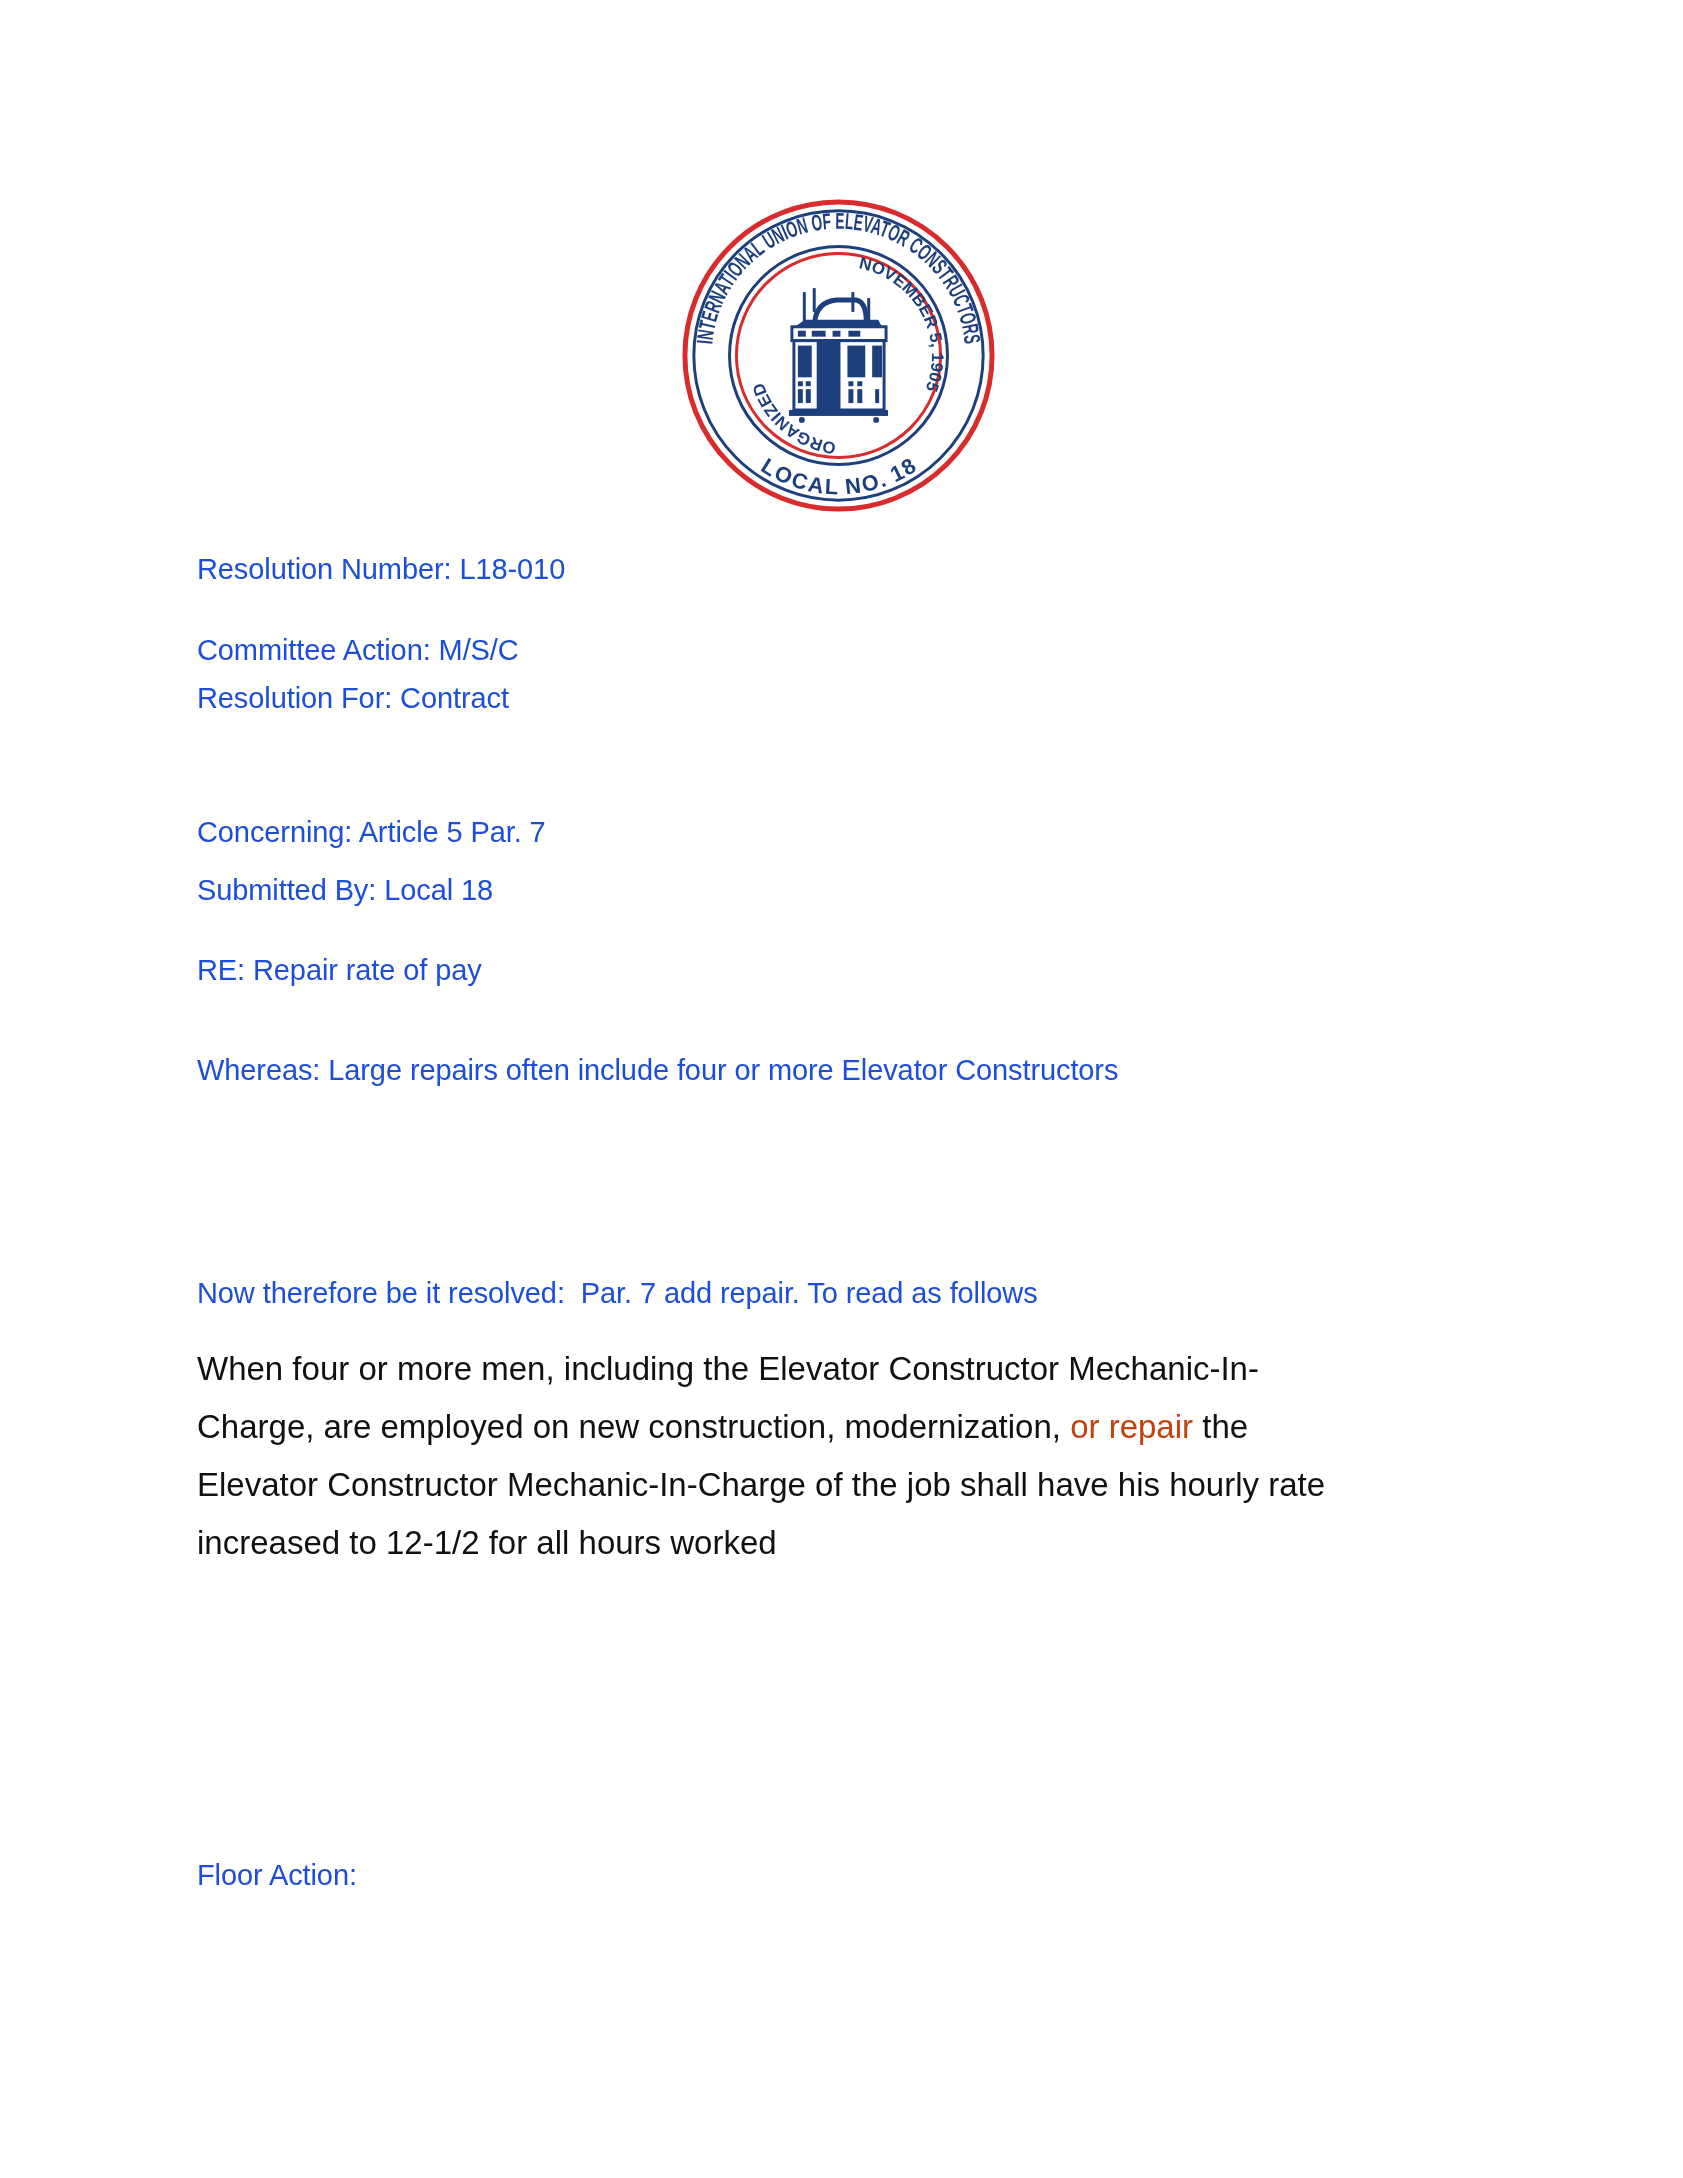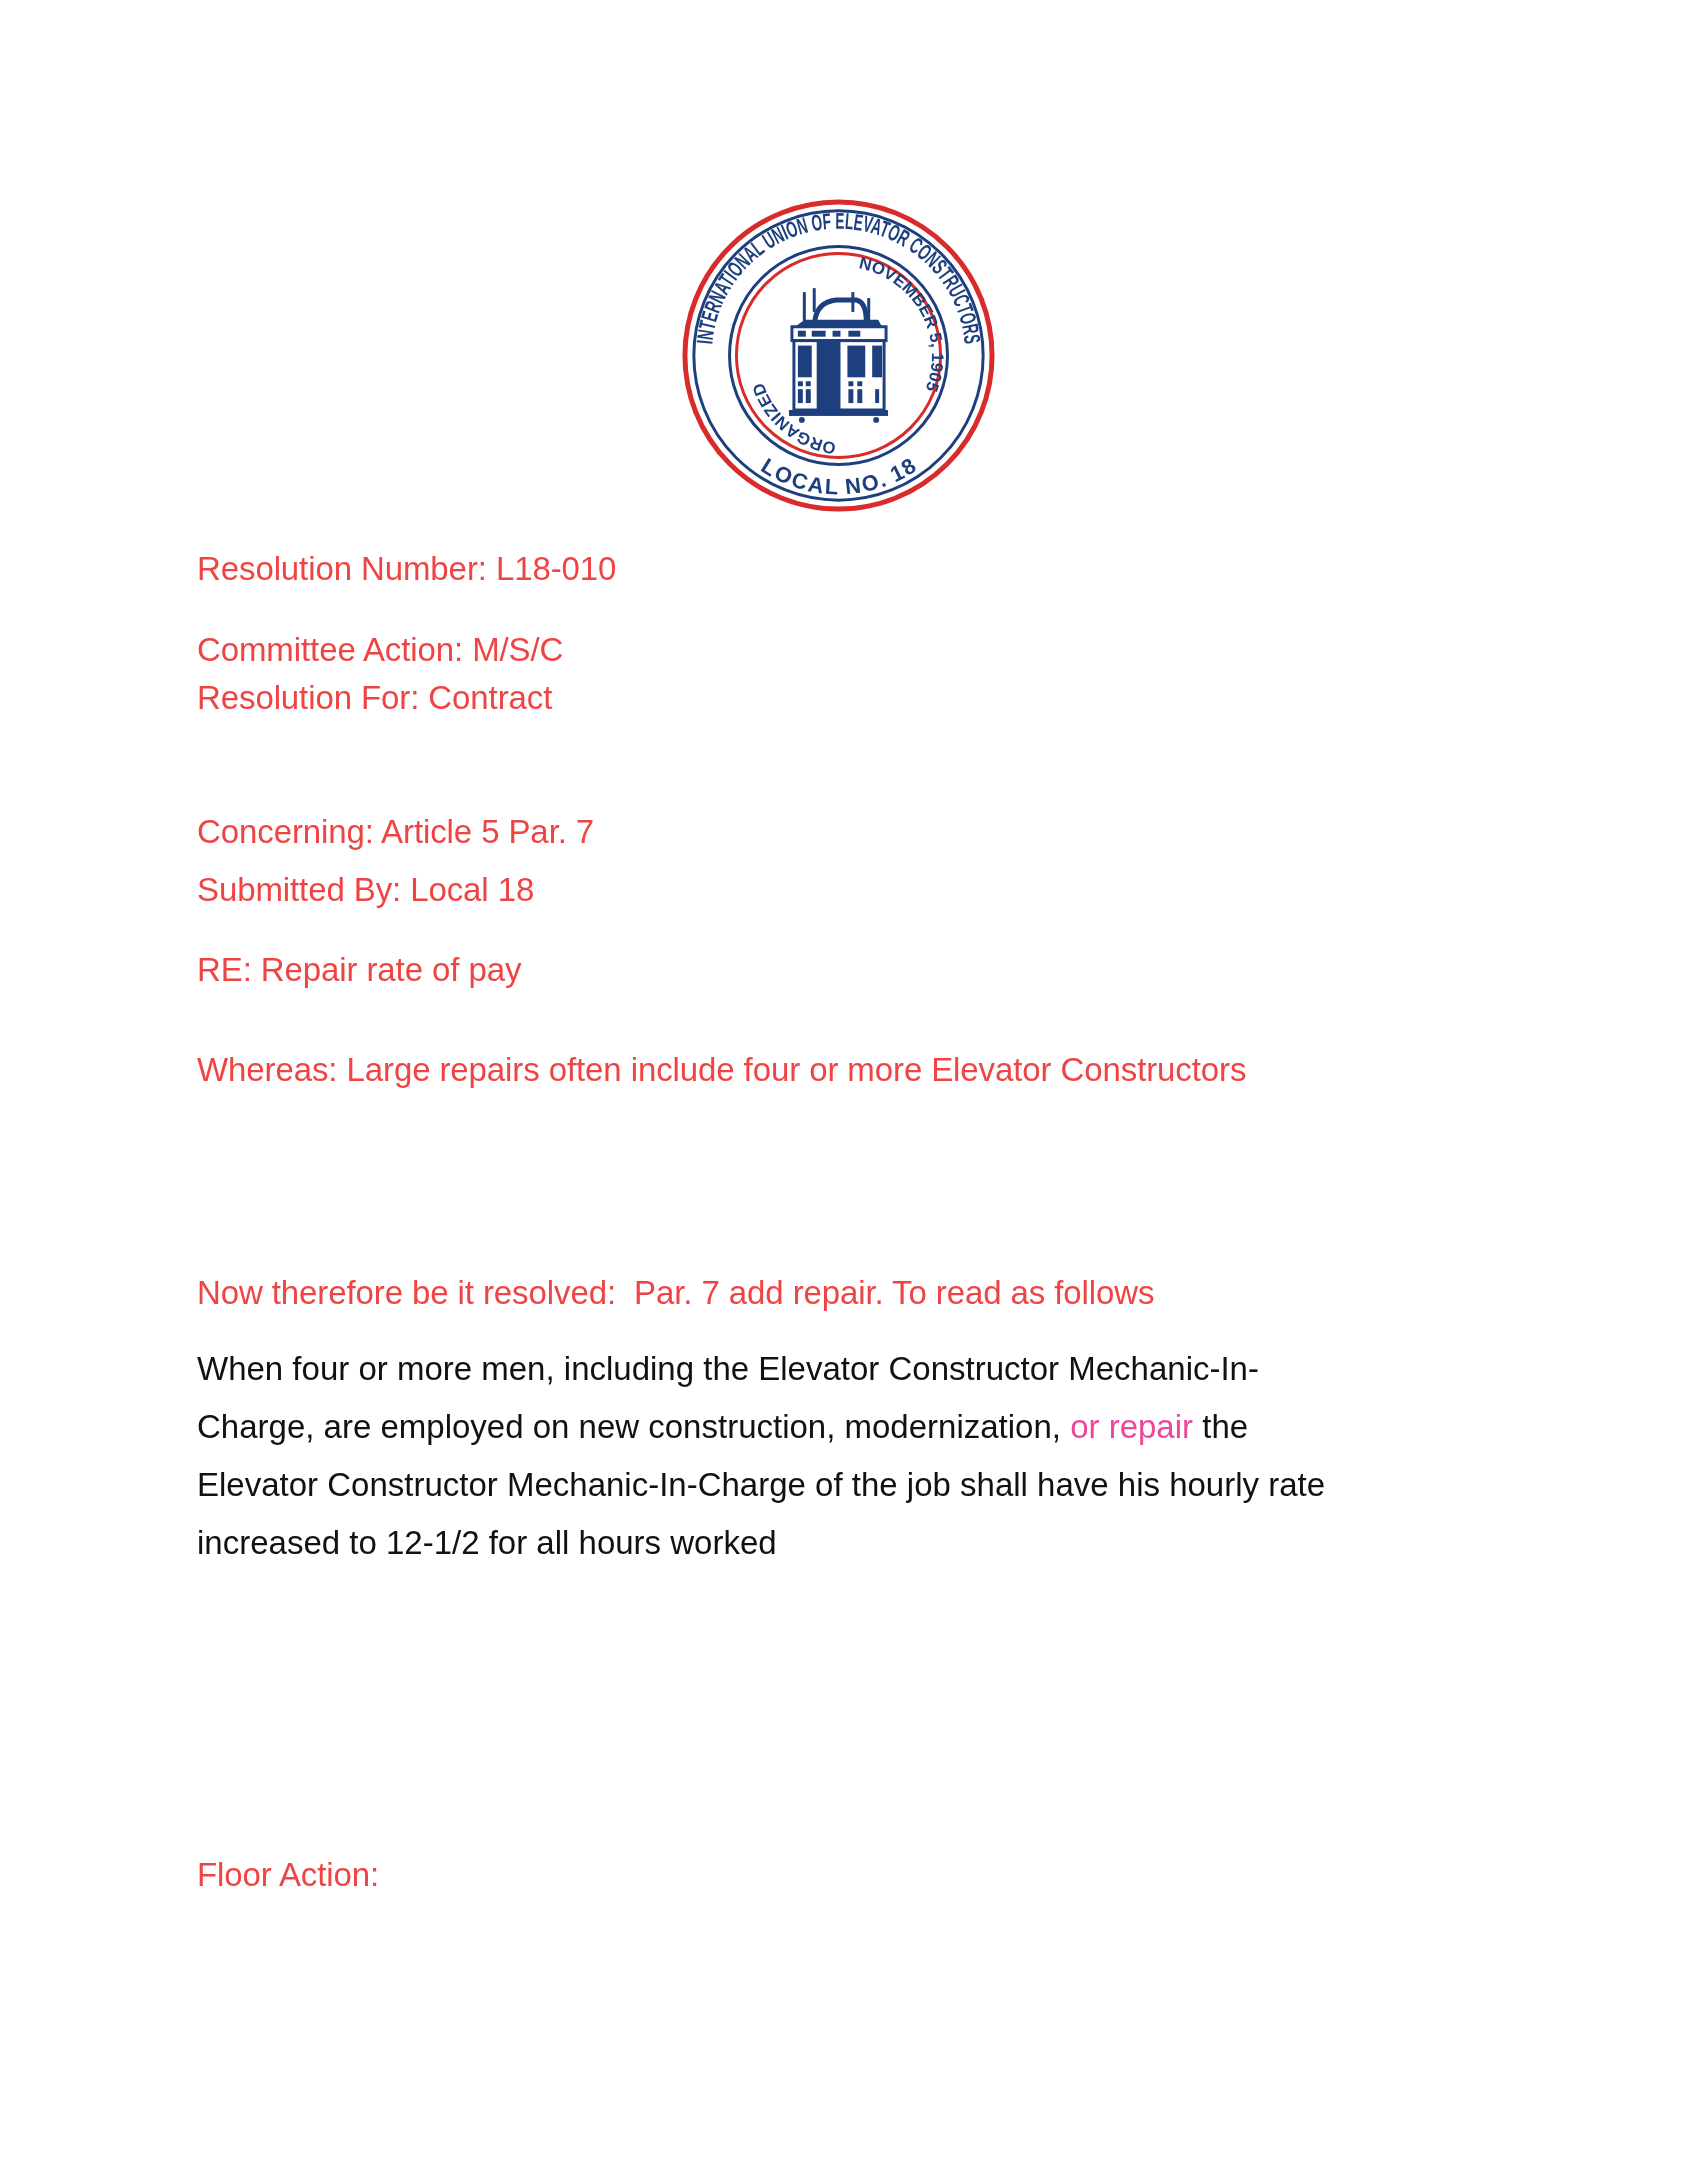--- a/index.html
+++ b/index.html
@@ -2,25 +2,25 @@
 <html><head>
   <meta charset="utf-8">
   <style>
     html, body { margin: 0; padding: 0; background: #ffffff; }
     body { width: 1683px; height: 2178px; position: relative; overflow: hidden; }
     .page { position: absolute; left: 0; top: 0; width: 1683px; height: 2178px; background: #ffffff; }
     .logo { position: absolute; left: 678px; top: 195px; width: 321px; height: 321px; }
     .line {
       position: absolute; left: 197px;
       font-family: "Liberation Sans", sans-serif;
-      font-size: 33px; line-height: 40px;
-      color: #ef4444; white-space: nowrap;
+      font-size: 29px; line-height: 40px;
+      color: #1d4ed8; white-space: nowrap;
       letter-spacing: -0.1px;
     }
-    .red { color: #ec4899; }
+    .red { color: #c2410c; }
     .para { position: absolute; left: 197px; top: 1357px; width: 1238px;
       font-family: "Liberation Sans", sans-serif; font-size: 33px; line-height: 58px; color: #111111; }
     .para .pline { display: block; white-space: nowrap; }
   </style>
 </head>
 <body>
 
 <div class="page">
 
   <svg class="logo" viewBox="0 0 324 324">

